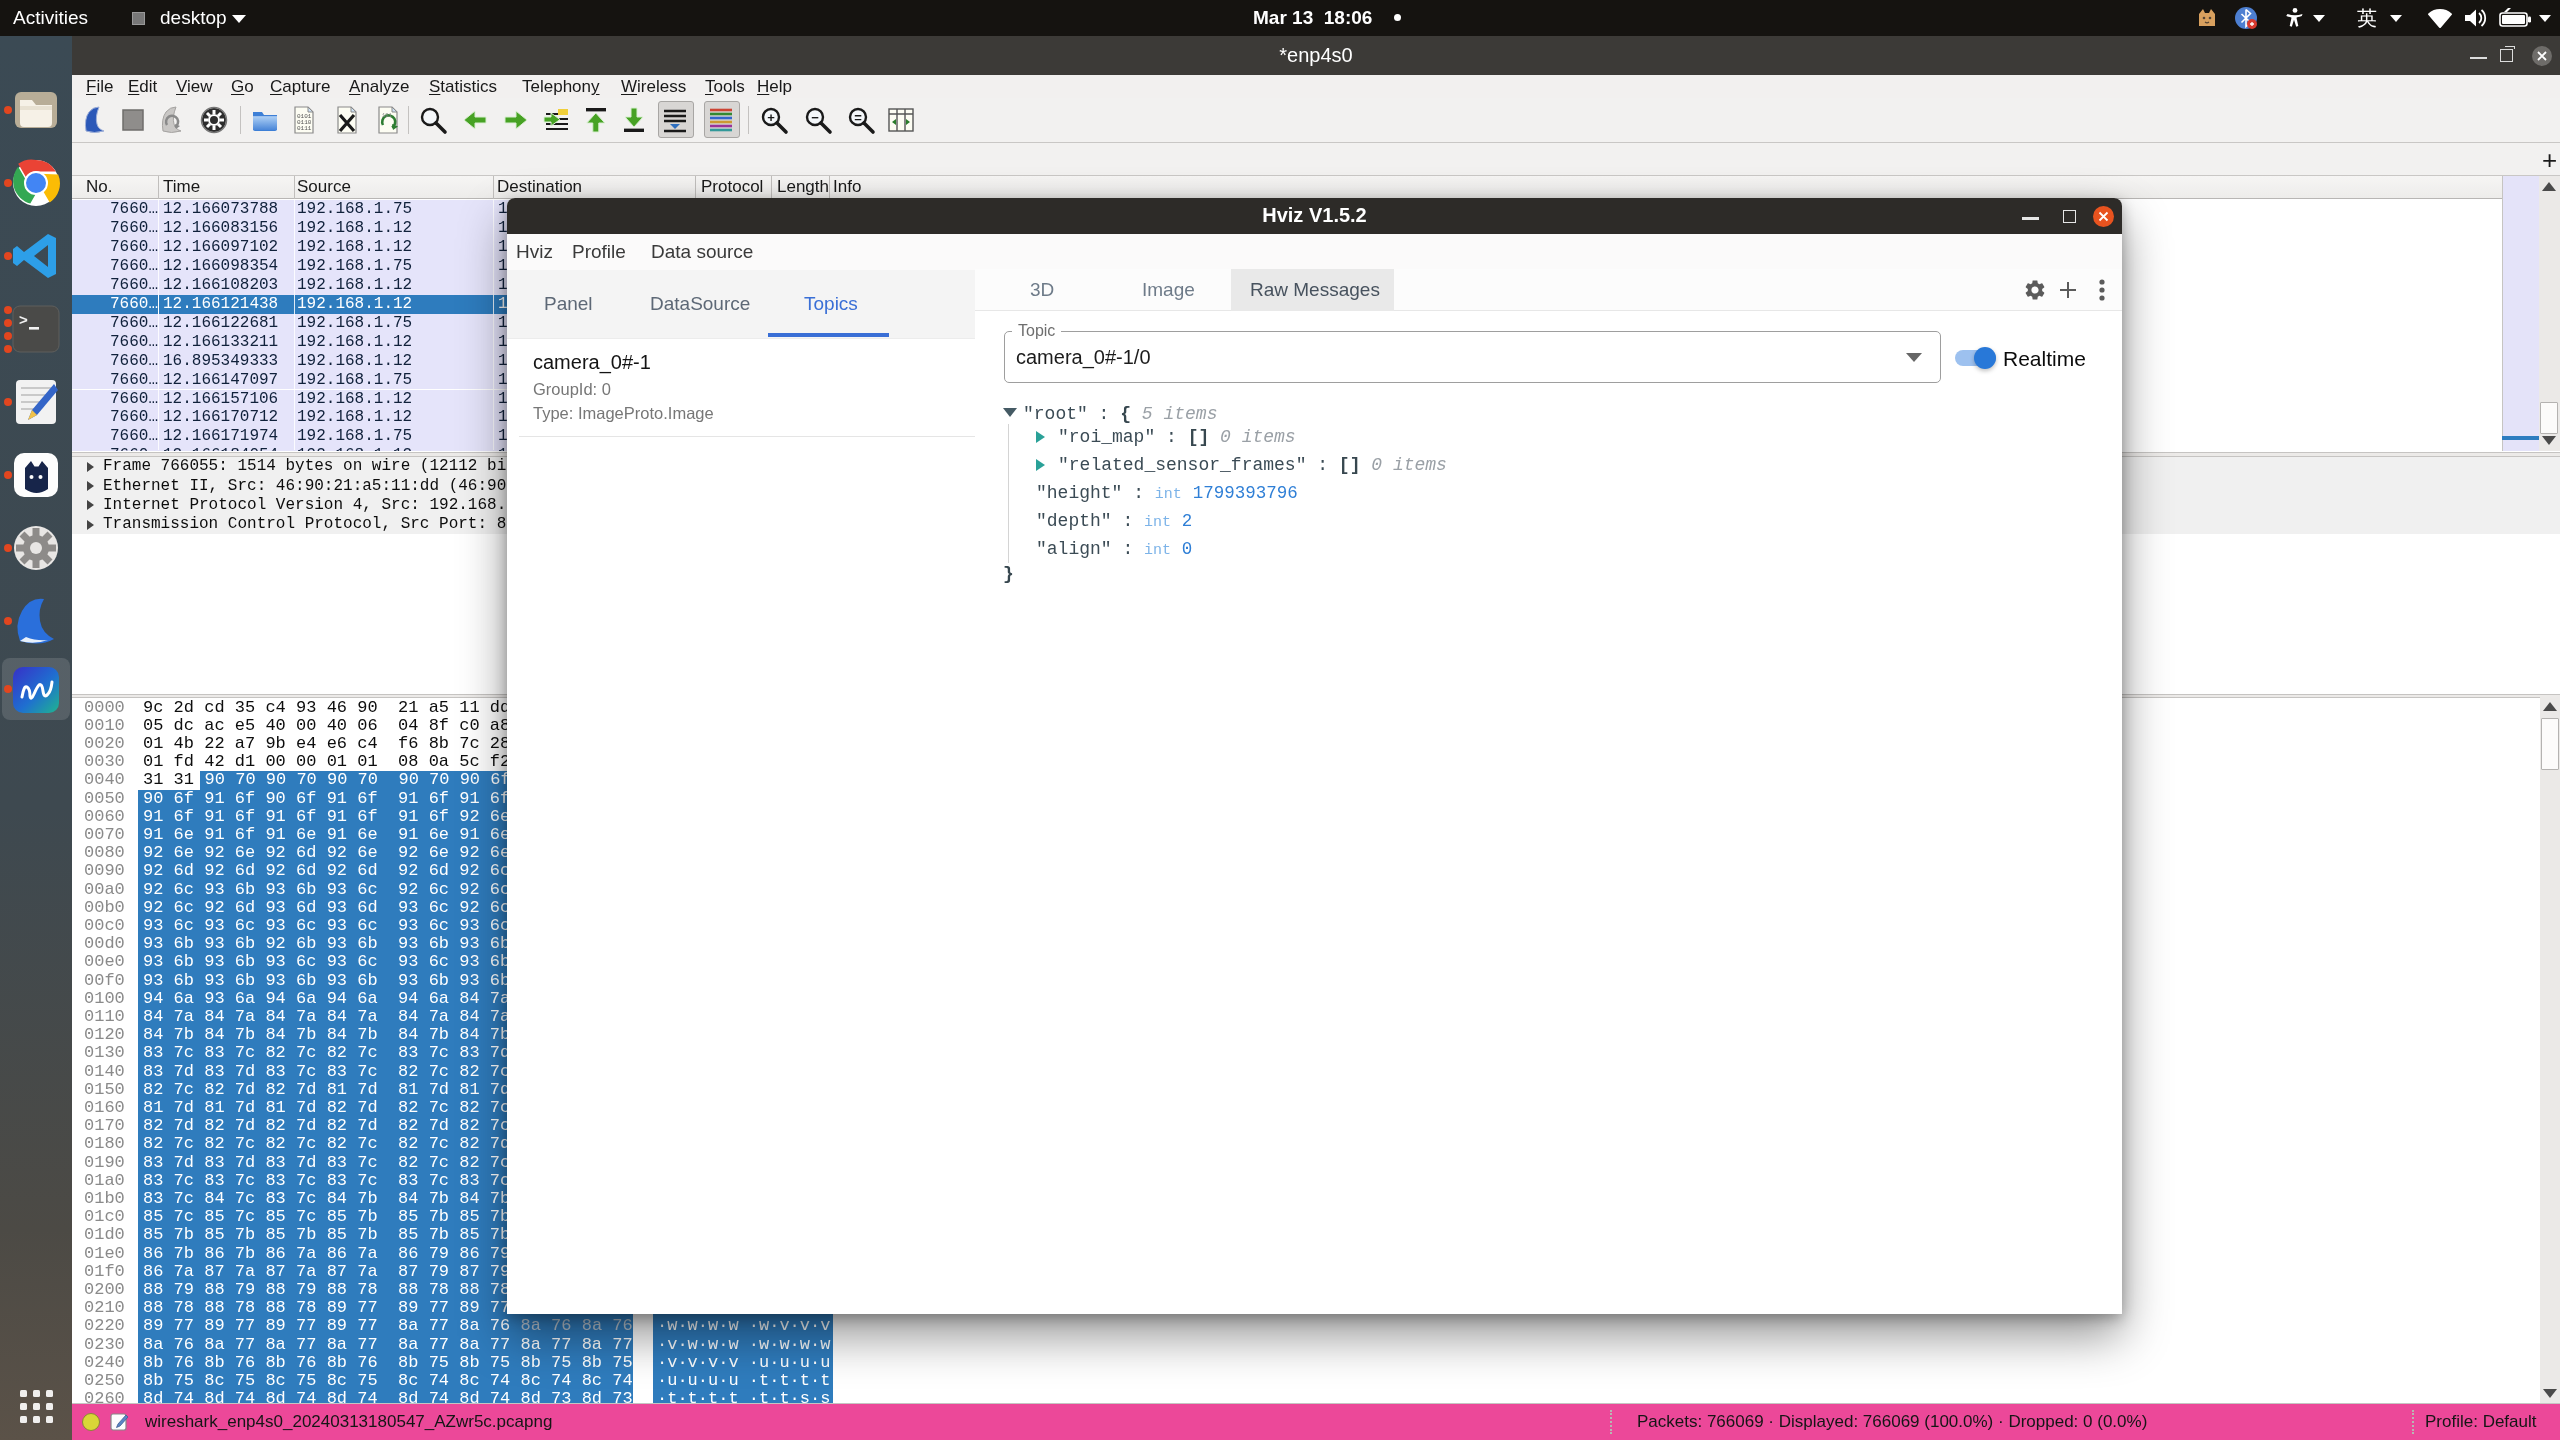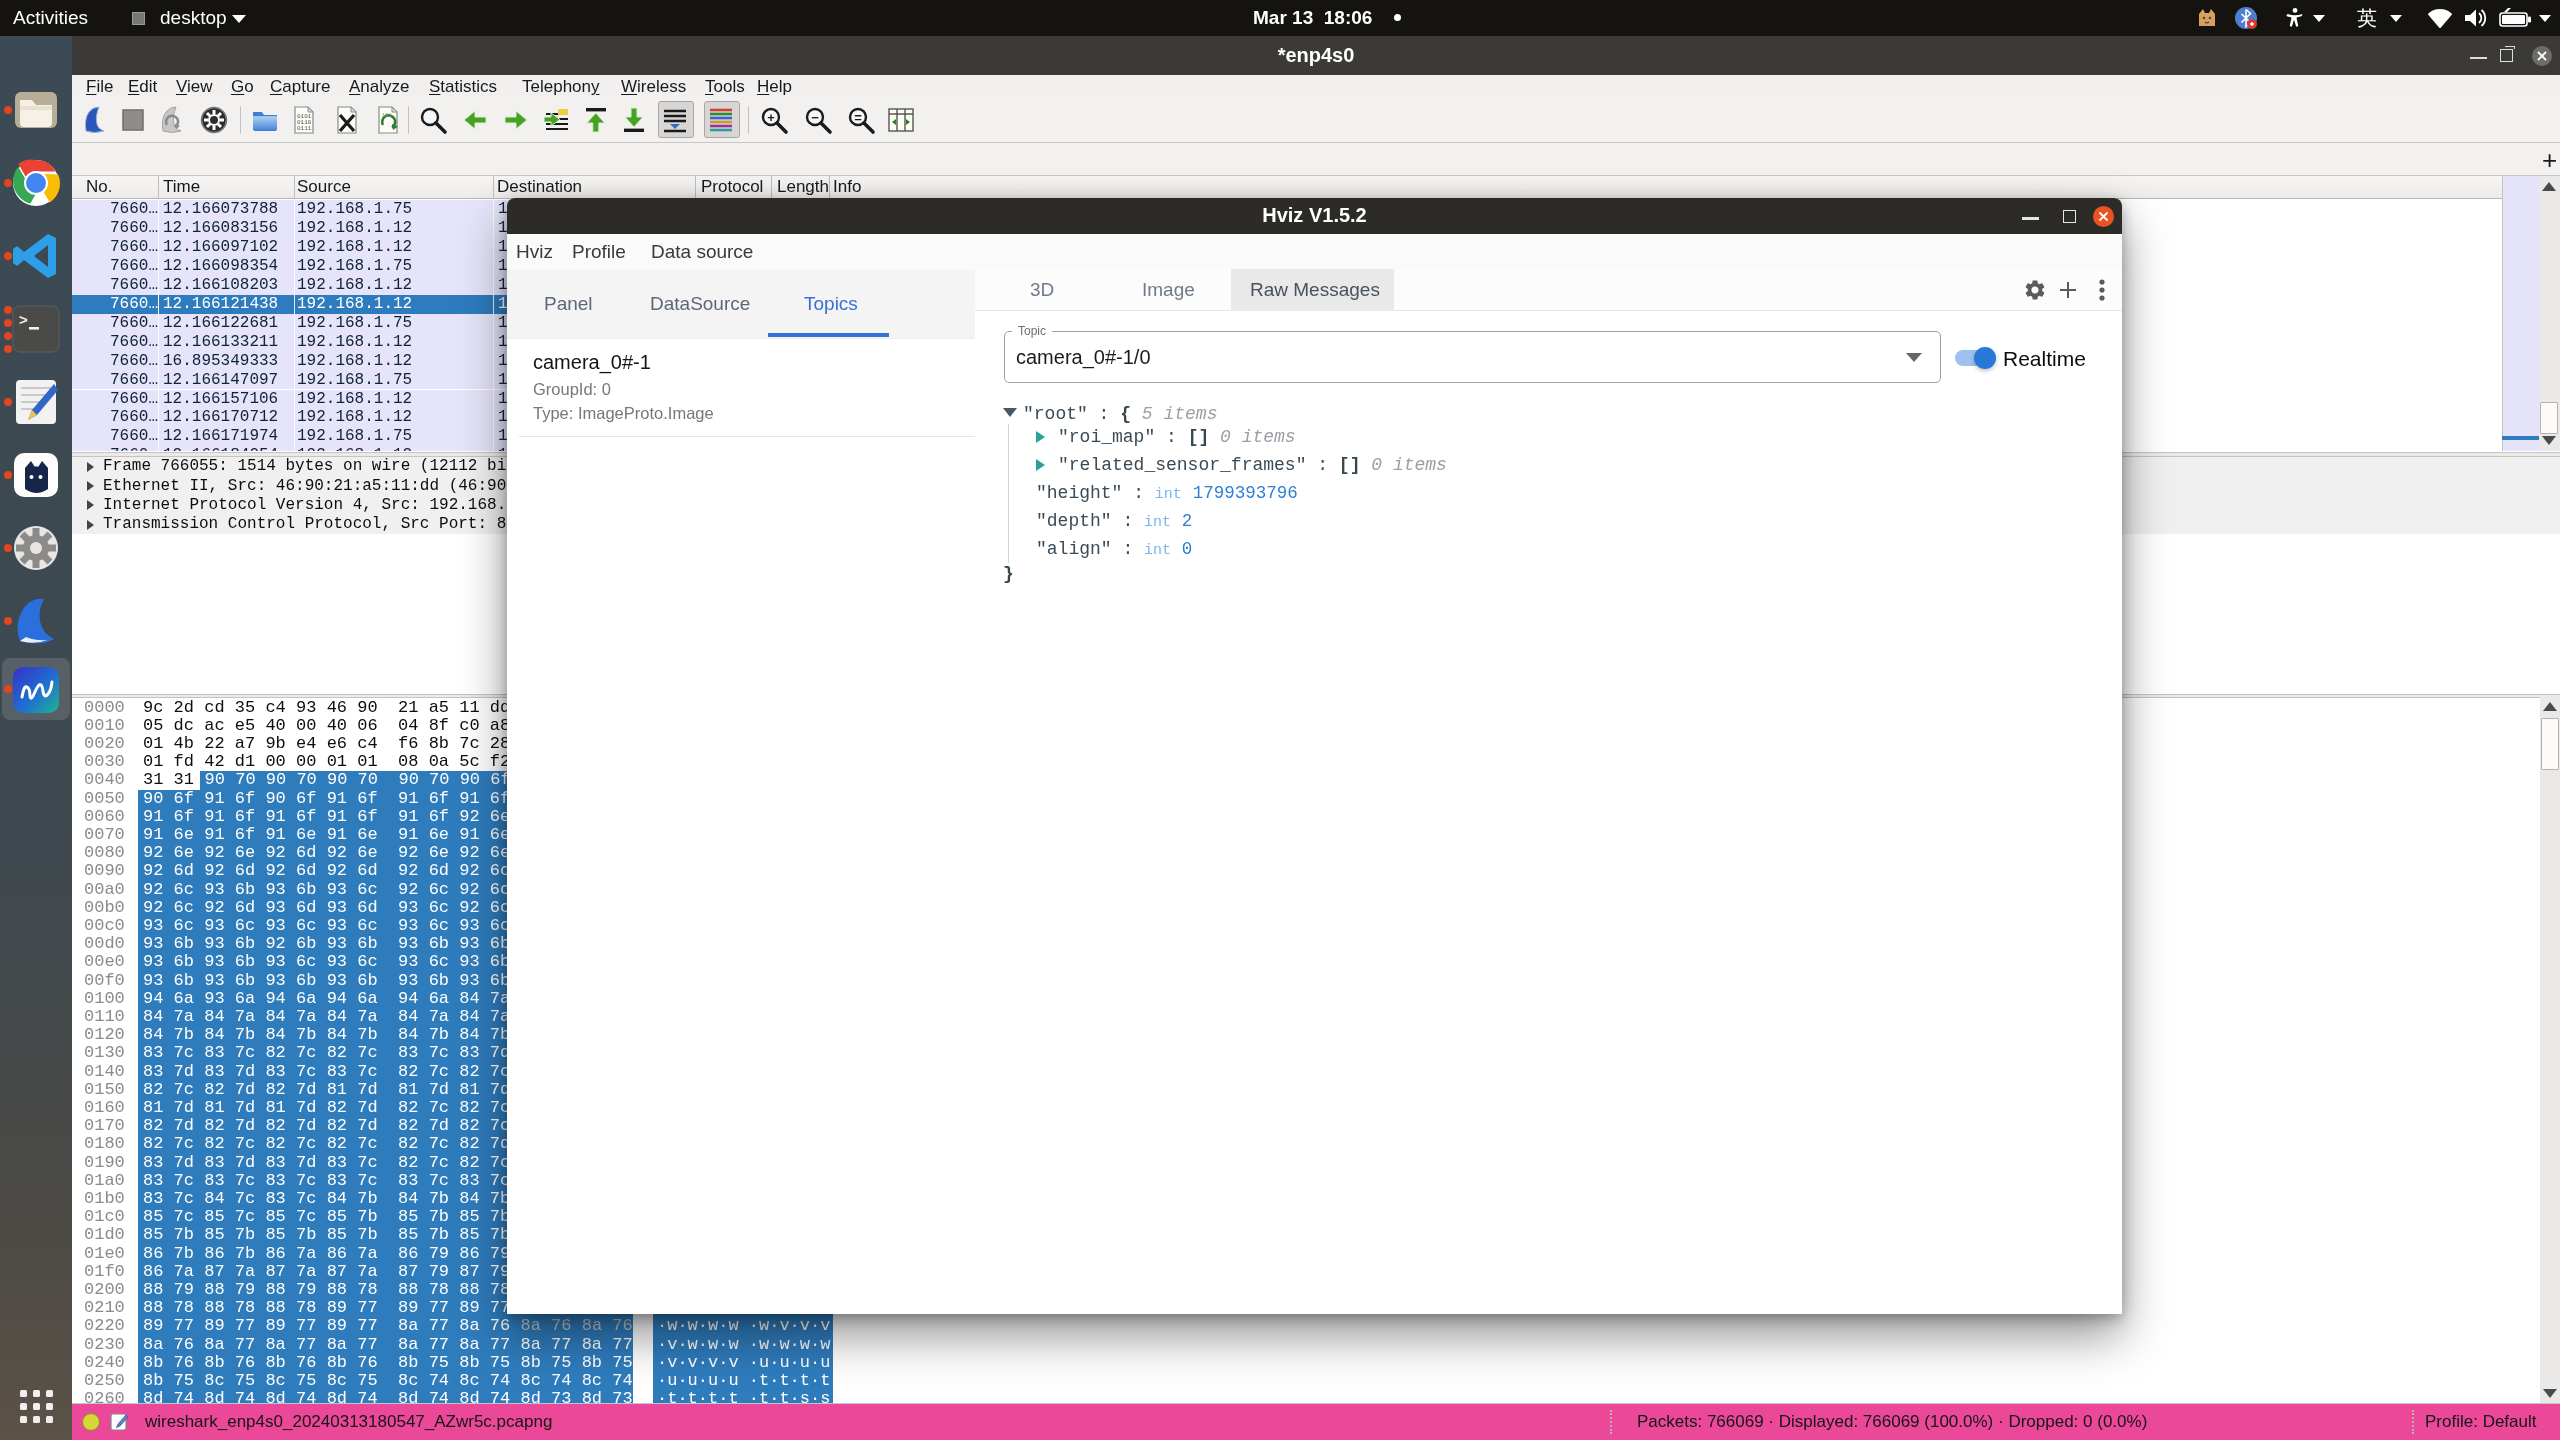--- a/index.html
+++ b/index.html
@@ -9,21 +9,21 @@
 #topbar{position:absolute;left:0;top:0;width:2560px;height:36px;background:#151310;color:#fff;z-index:50}
 #topbar .t{position:absolute;font-size:19px;line-height:36px;white-space:pre}
 
 #dock{position:absolute;left:0;top:36px;width:72px;height:1404px;z-index:40;
  background:linear-gradient(180deg,#3b4a54 0%,#3e4950 55%,#4c4a45 85%,#5b5248 100%)}
 .dicon{position:absolute;left:10px;width:52px;height:52px}
 .ddot{position:absolute;left:4px;width:8px;height:8px;border-radius:50%;background:#e2461f}
 
 #ws{position:absolute;left:72px;top:36px;width:2488px;height:1404px;background:#fff;z-index:10}
 #ws .titlebar{position:absolute;left:0;top:0;width:100%;height:39px;background:#3c3a37;color:#fff}
-#ws .titlebar .title{position:absolute;left:0;right:0;top:0;height:39px;text-align:center;font-weight:bold;font-size:20px;line-height:38px}
+#ws .titlebar .title{position:absolute;left:0;right:0;top:0;height:39px;text-align:center;font-weight:normal;font-size:20px;line-height:38px}
 .wsmenu{position:absolute;left:0;top:39px;width:100%;height:23px;background:#f2f0ef;font-size:17px;color:#191919}
 .wsmenu span{position:absolute;top:0;line-height:23px}
 .wsmenu u{text-decoration-thickness:1px;text-underline-offset:2px}
 .wstool{position:absolute;left:0;top:62px;width:100%;height:45px;background:#f2f1f0;border-bottom:1px solid #c9c7c5}
 .tbtn{position:absolute;top:7px;width:30px;height:30px}
 .tsep{position:absolute;top:8px;width:1px;height:28px;background:#c4c2c0}
 .tchecked{position:absolute;top:3px;width:36px;height:37px;background:#d8d6d4;border:1px solid #a8a6a4;border-radius:3px}
 .wsfilter{position:absolute;left:0;top:107px;width:100%;height:33px;background:#f2f1f0;border-bottom:1px solid #c9c7c5}
 .finput{position:absolute;left:8px;top:4px;width:2460px;height:25px;background:#fff;border:1px solid #878787;border-radius:4px}
 
@@ -562,21 +562,21 @@
     </svg>
     <svg class="abs" style="left:1549px;top:80px" width="24" height="24" viewBox="0 0 24 24">
       <path d="M11 4 h2 v7 h7 v2 h-7 v7 h-2 v-7 h-7 v-2 h7 Z" fill="#5b5b5b"></path>
     </svg>
     <svg class="abs" style="left:1586px;top:80px" width="18" height="24" viewBox="0 0 18 24">
 <circle cx="9" cy="4" r="2.6" fill="#5b5b5b"></circle>
       <circle cx="9" cy="12" r="2.6" fill="#5b5b5b"></circle>
       <circle cx="9" cy="20" r="2.6" fill="#5b5b5b"></circle>
     </svg>
     <div class="abs" style="left:497px;top:133px;width:937px;height:52px;border:1px solid #9e9e9e;border-radius:5px"></div>
-    <span class="abs" style="left:505px;top:124px;padding:0 6px;background:#fff;font-size:12px;color:#6e6e6e;line-height:18px">Topic</span>
+    <span class="abs" style="left:505px;top:124px;padding:0 6px;background:#fff;font-size:16px;color:#6e6e6e;line-height:18px">Topic</span>
     <span class="abs" style="left:509px;top:146px;font-size:20px;color:#1c1c1c;line-height:26px">camera_0#-1/0</span>
     <div class="abs" style="left:1399px;top:155px;width:0;height:0;border-left:8px solid transparent;border-right:8px solid transparent;border-top:9px solid #666"></div>
     <div class="abs" style="left:1448px;top:152px;width:41px;height:16px;border-radius:8px;background:#9dc1ef"></div>
     <div class="abs" style="left:1467px;top:149px;width:22px;height:22px;border-radius:50%;background:#2878d8;box-shadow:0 2px 4px rgba(0,0,0,.25)"></div>
     <span class="abs" style="left:1496px;top:148px;font-size:21px;color:#0c0c0c;line-height:25px">Realtime</span>
     <div class="abs" style="left:501px;top:226px;width:1px;height:139px;background:#d4d4d4"></div>
     <div class="abs" style="left:496px;top:210px;width:0;height:0;border-top:9px solid #455a64;border-left:7px solid transparent;border-right:7px solid transparent"></div>
     <div class="jrow" style="left:516px;top:204px">"root" : <b>{</b> <span class="it">5 items</span></div>
     <div class="abs" style="left:529px;top:233px;width:0;height:0;border-left:9px solid #2aa198;border-top:6px solid transparent;border-bottom:6px solid transparent"></div>
     <div class="jrow" style="left:551px;top:227px">"roi_map" : <b>[]</b> <span class="it">0 items</span></div>

